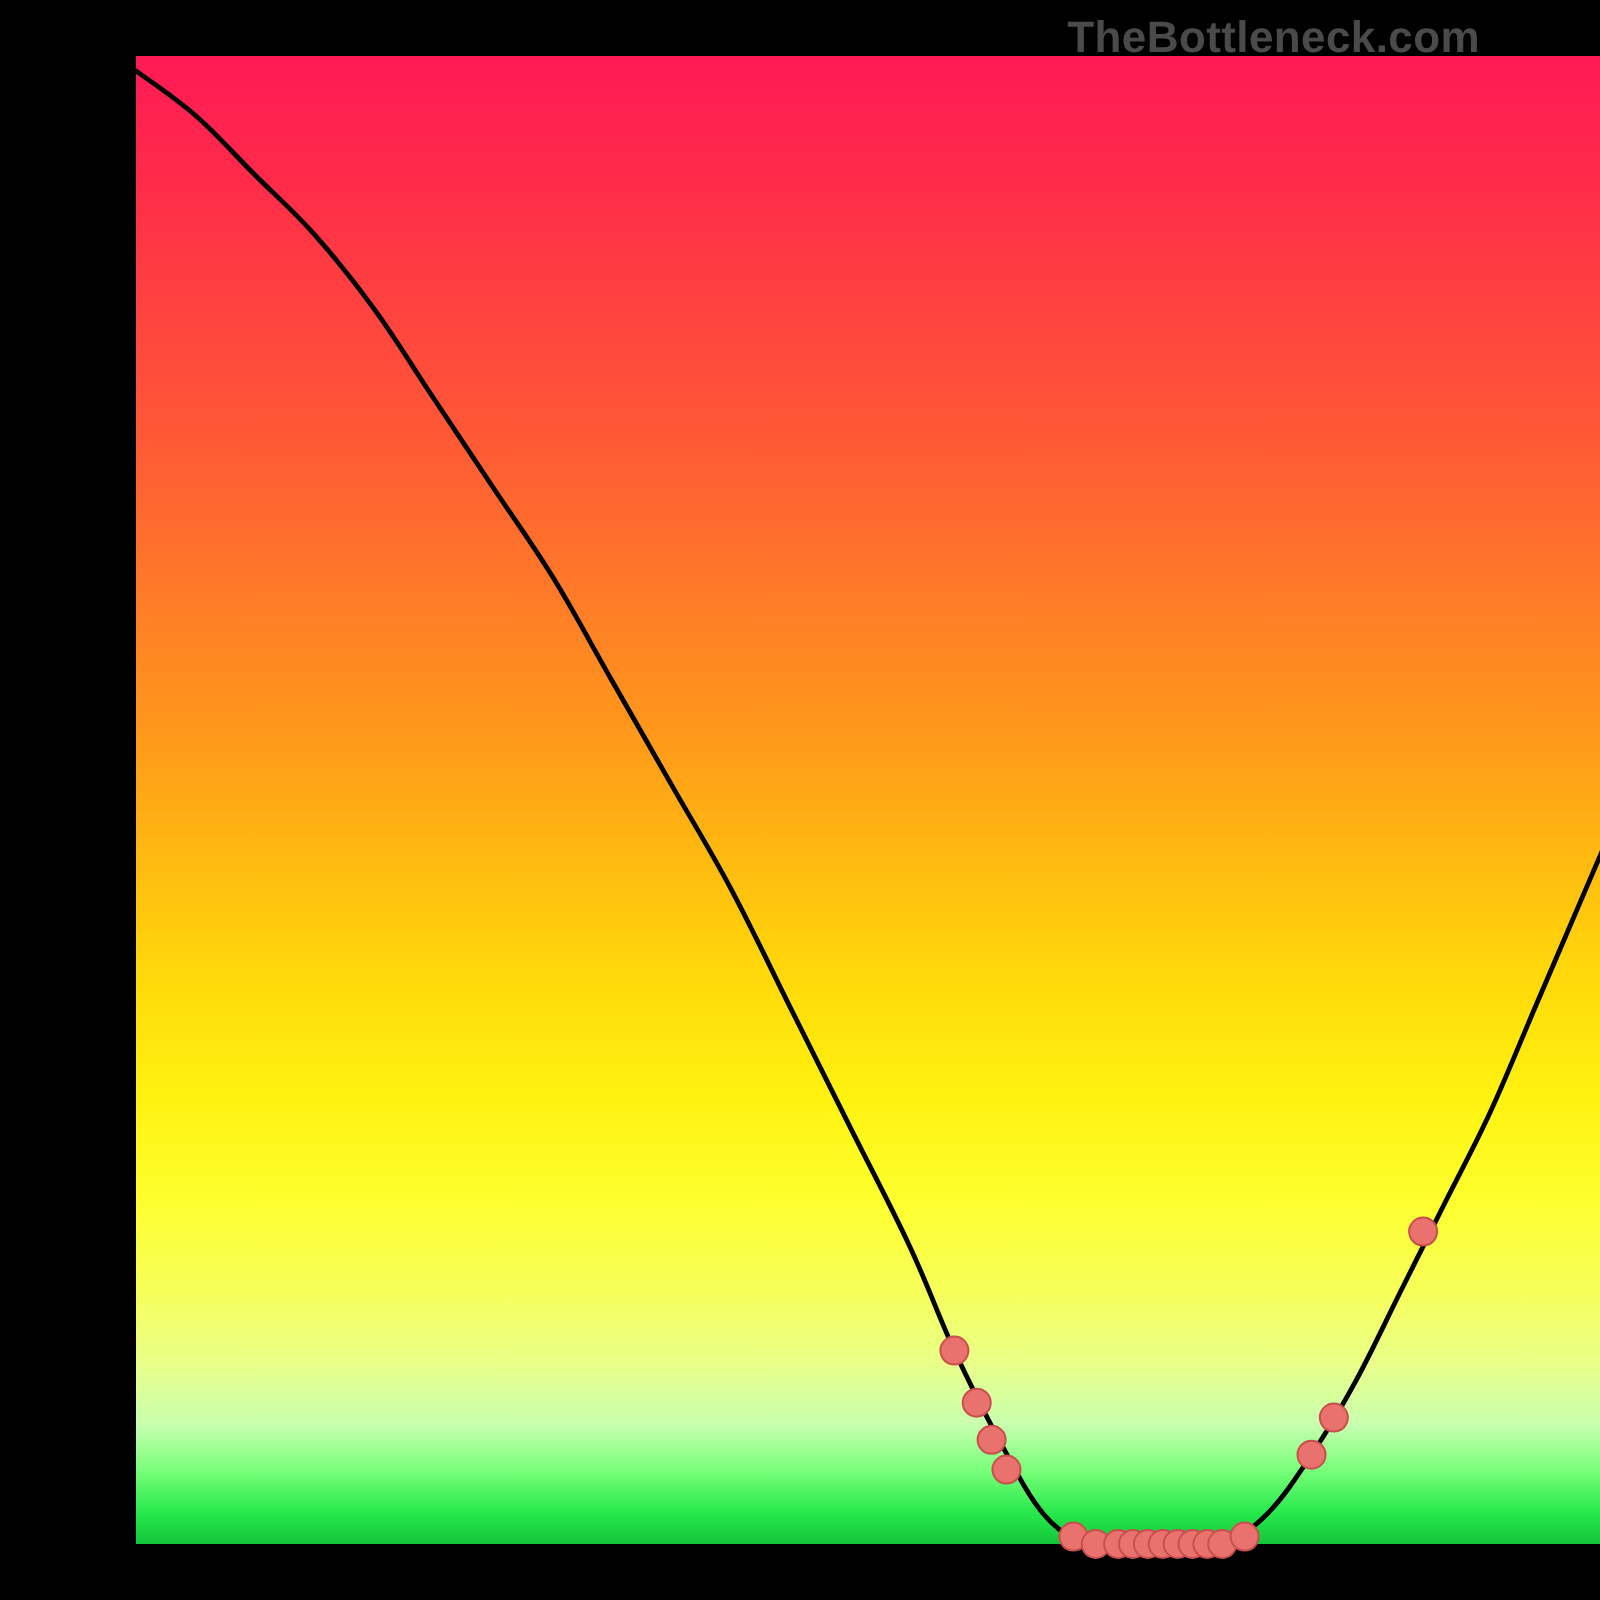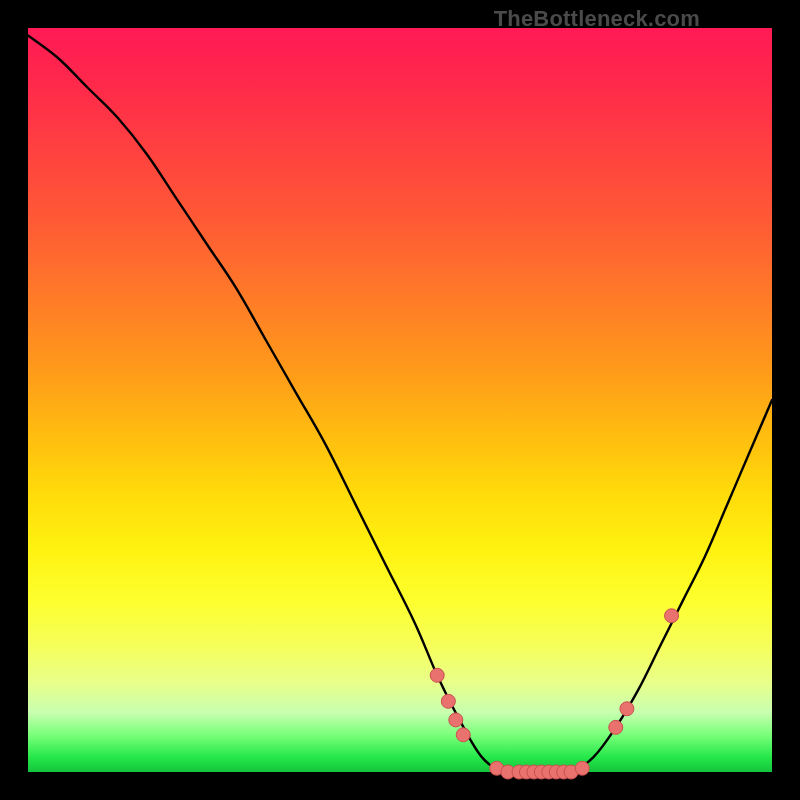--- a/index.html
+++ b/index.html
@@ -9,20 +9,21 @@
     height: 800px;
     background: #000;
     overflow: hidden;
     font-family: Arial, Helvetica, sans-serif;
   }
   .stage {
     position: relative;
     width: 712px;
     height: 800px;
     background: #000;
+    margin-left: 40px;
   }
   .plot {
     position: absolute;
     left: 28px;
     top: 28px;
     width: 744px;
     height: 744px;
     
     background: linear-gradient(
       to bottom,

